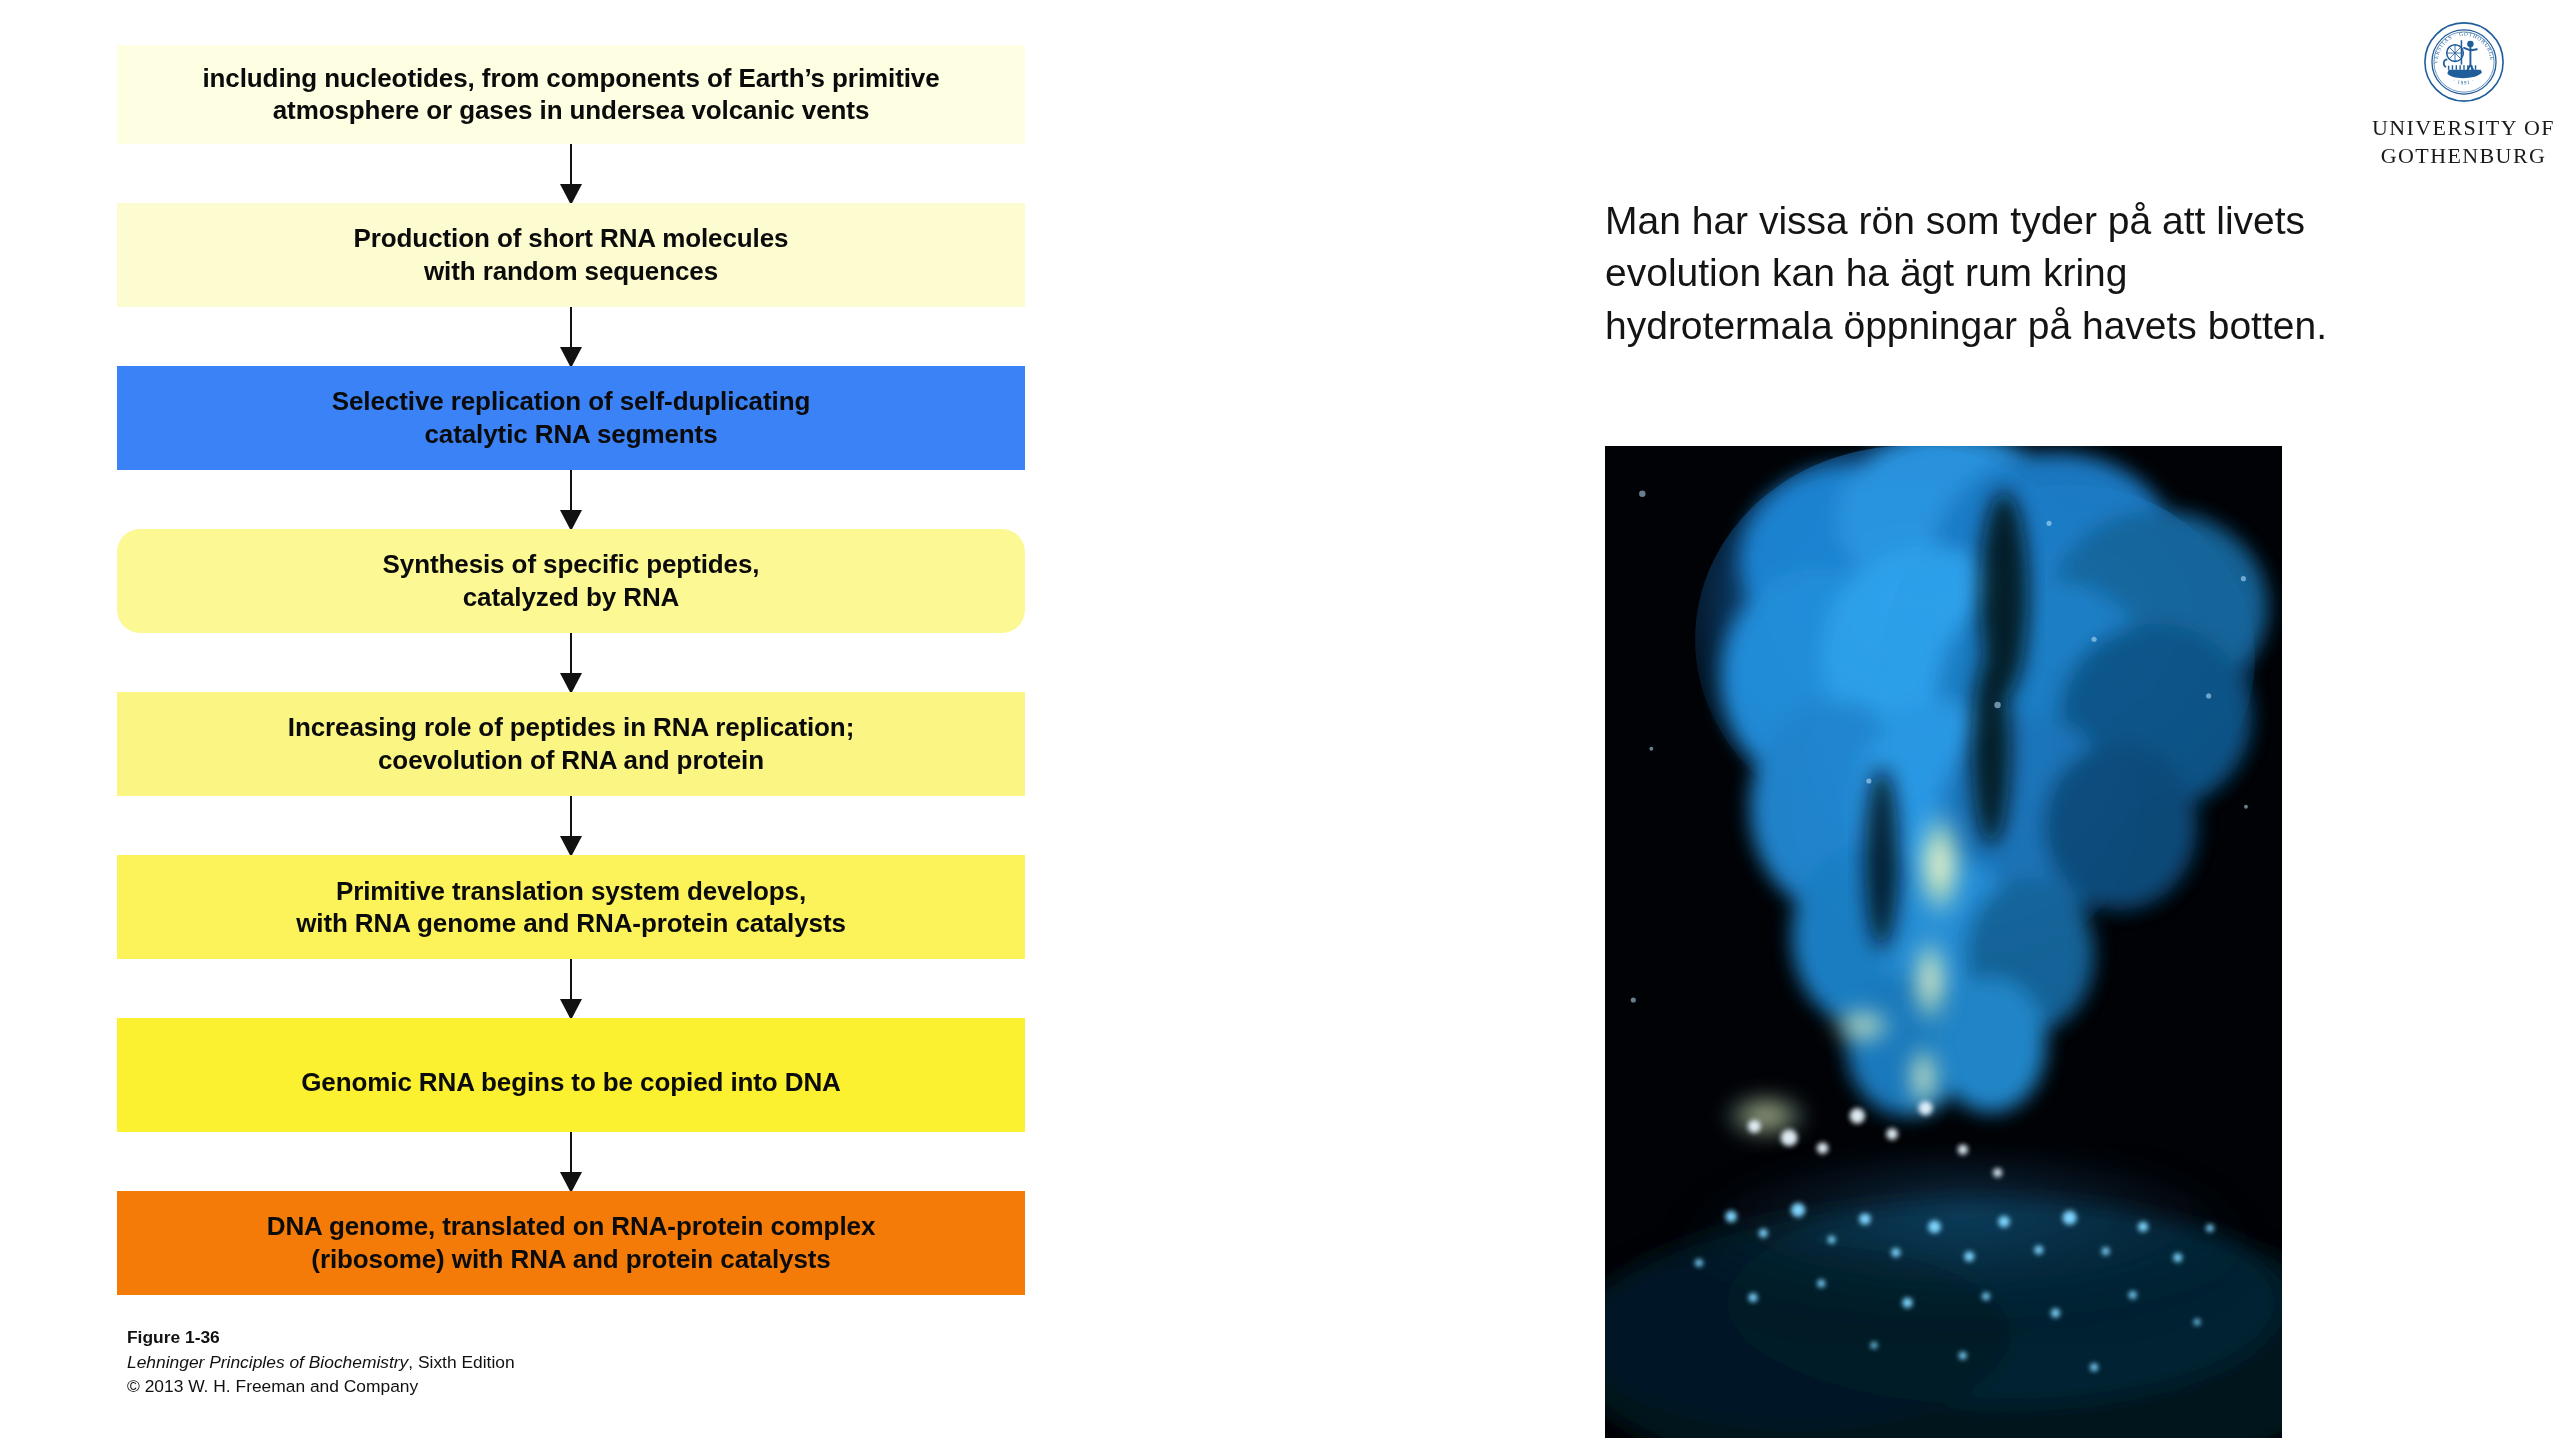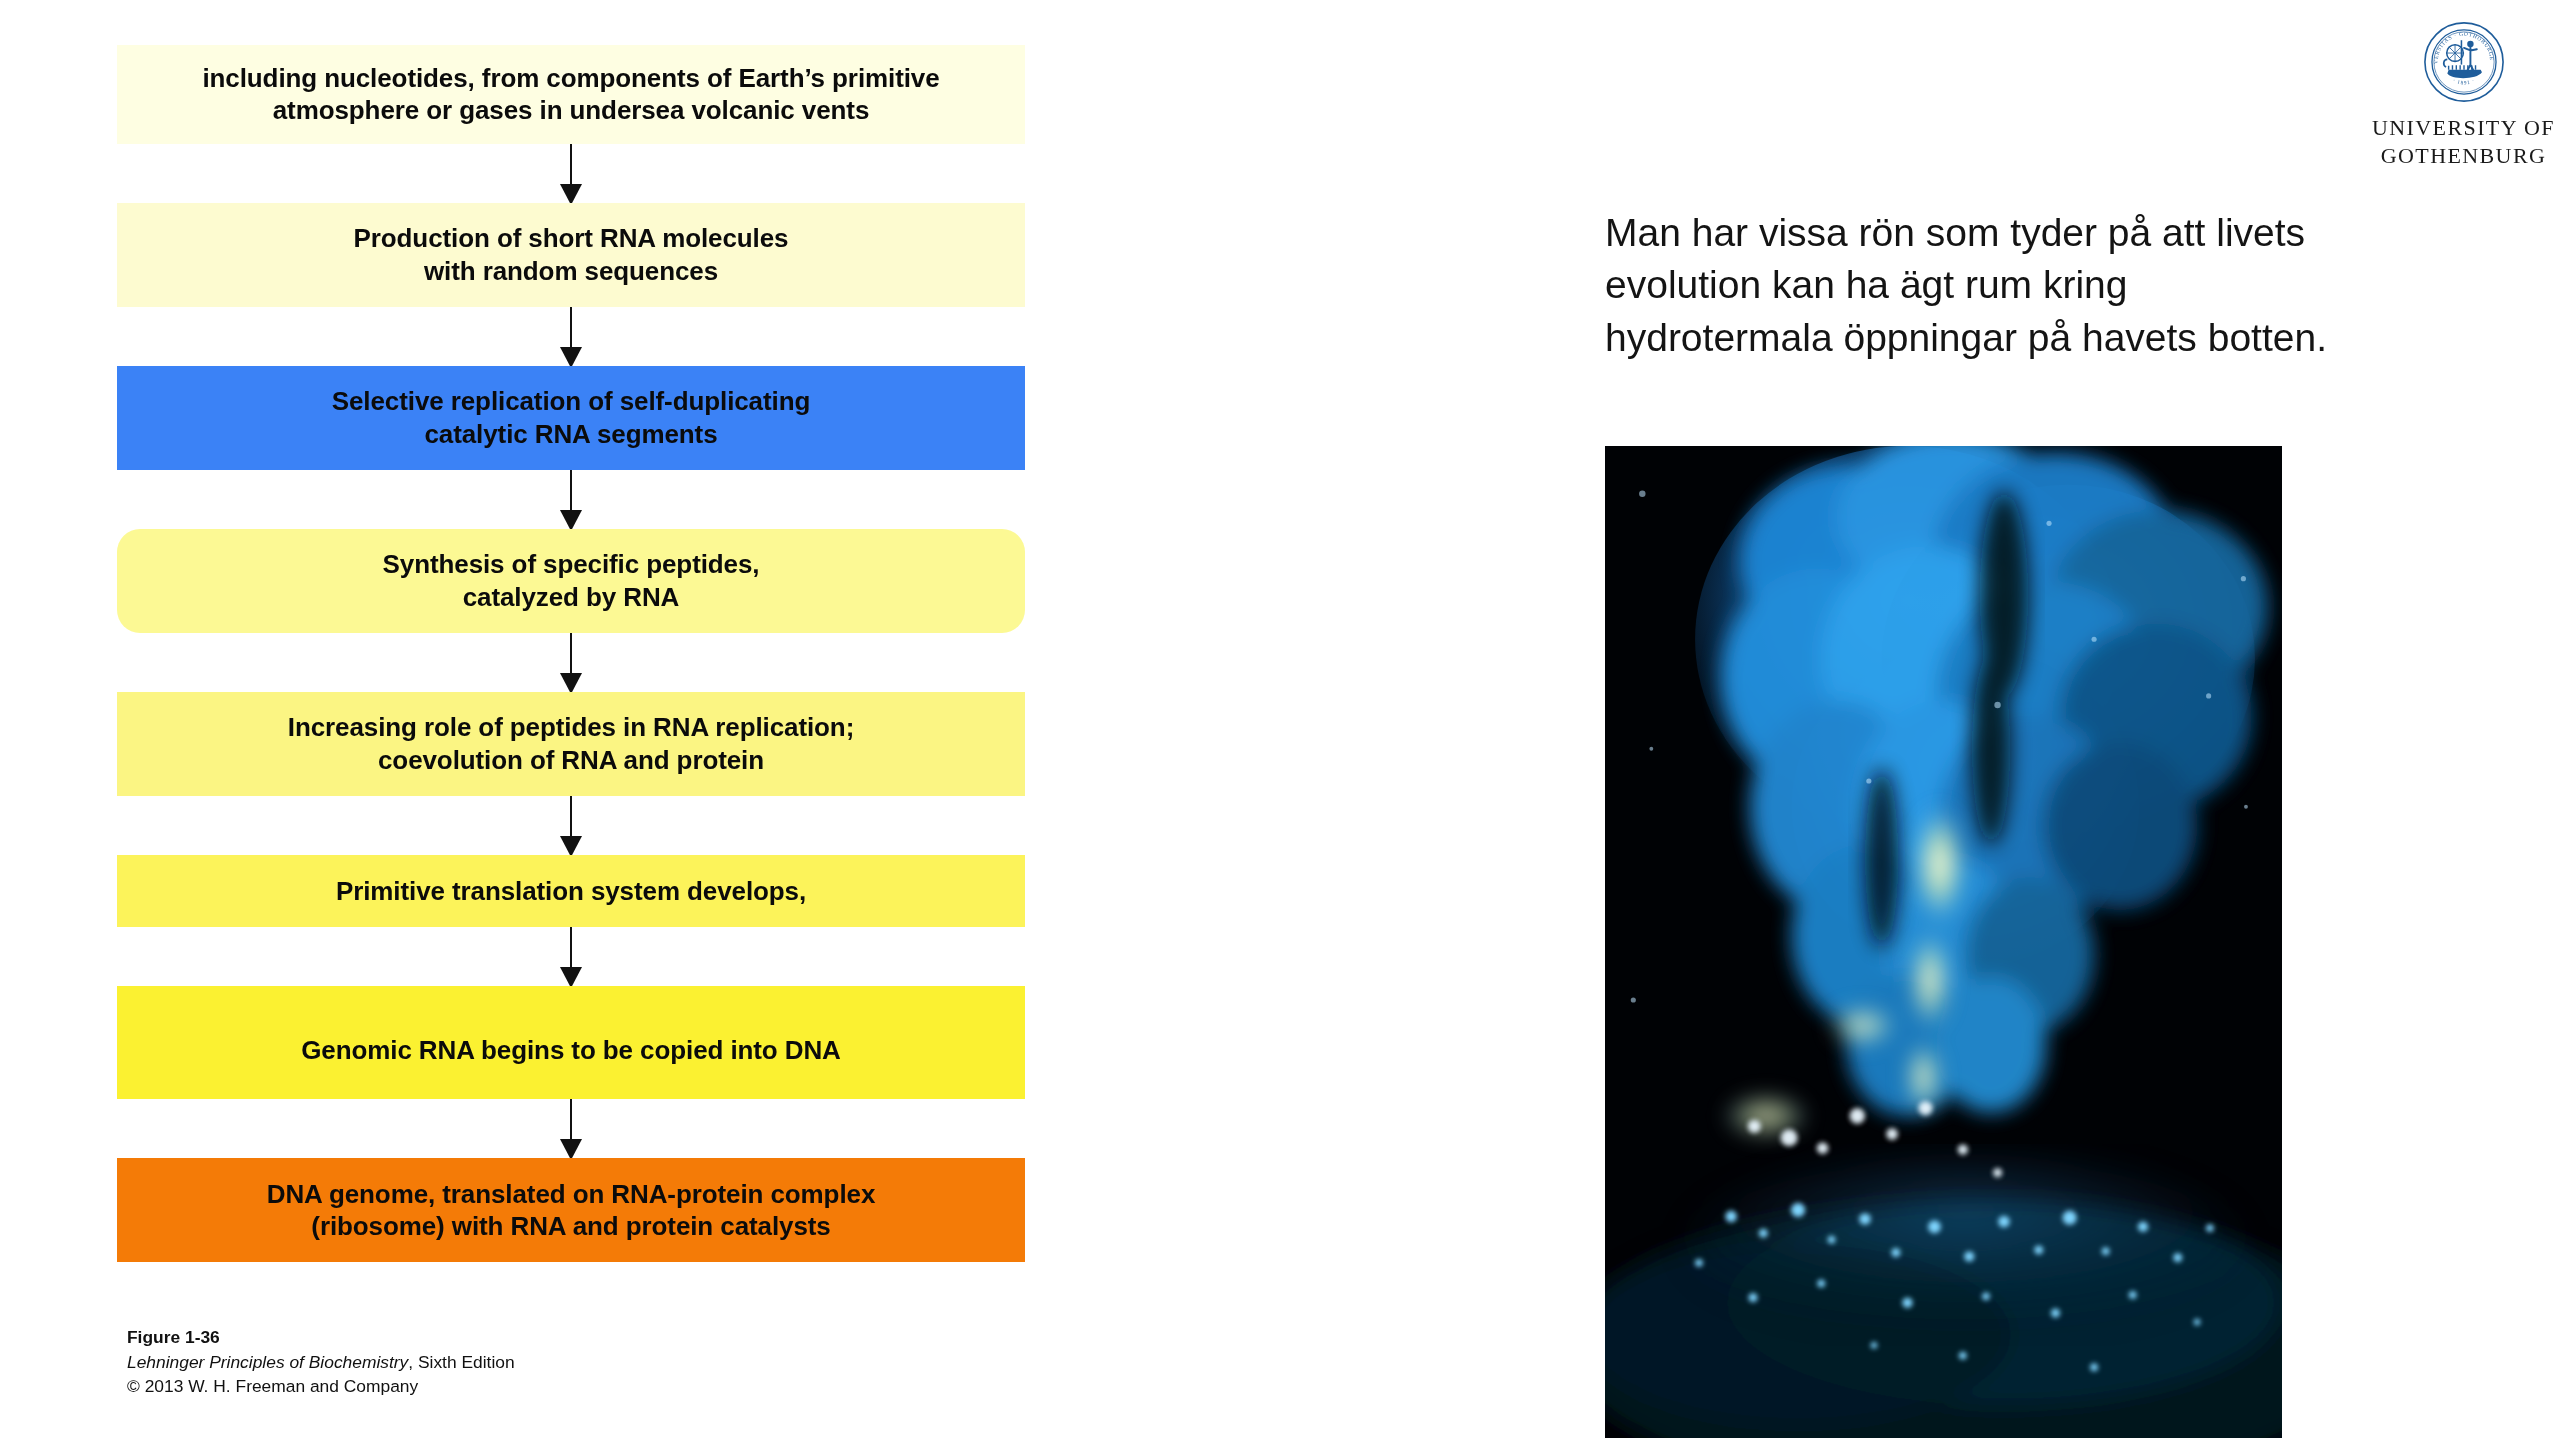--- a/index.html
+++ b/index.html
@@ -77,21 +77,21 @@
     line-height: 1.42;
     width: 966px;
   }
   #figure-caption .cap-title { font-weight: bold; }
   #figure-caption .cap-book  { font-style: italic; }
 
   
   #body-text {
     position: absolute;
     left: 1605px;
-    top: 207px;
+    top: 195px;
     width: 760px;
     color: #141414;
     font-size: 39px;
     line-height: 1.34;
     font-weight: 400;
   }
 
   #vent-photo {
     position: absolute;
     left: 1605px;
@@ -171,20 +171,21 @@
     <span class="line">coevolution of RNA and protein</span>
   </div>
 
   <div class="arrow-gap">
     <div class="shaft"></div>
     <div class="head"></div>
   </div>
 
   <div class="flow-box box-short" style="background: rgb(252, 243, 90);">
     <span class="line">Primitive translation system develops,</span>
+    <span class="line">with RNA genome and RNA-protein catalysts</span>
   </div>
 
   <div class="arrow-gap">
     <div class="shaft"></div>
     <div class="head"></div>
   </div>
 
   <div class="flow-box" style="padding-top: 48px; padding-bottom: 33px; background: rgb(251, 241, 49);">
     <span class="line">Genomic RNA begins to be copied into DNA</span>
   </div>

